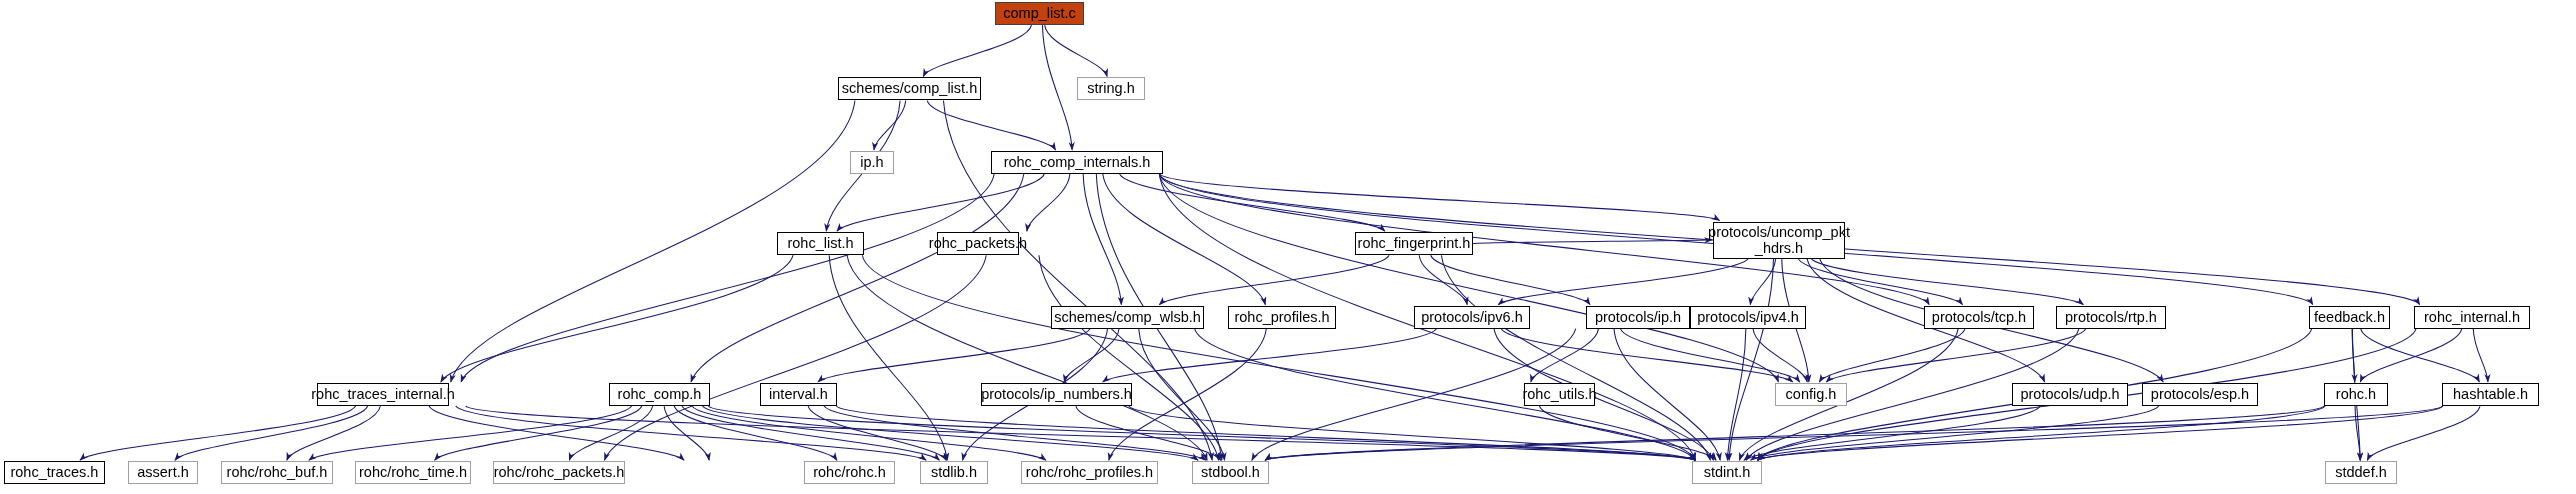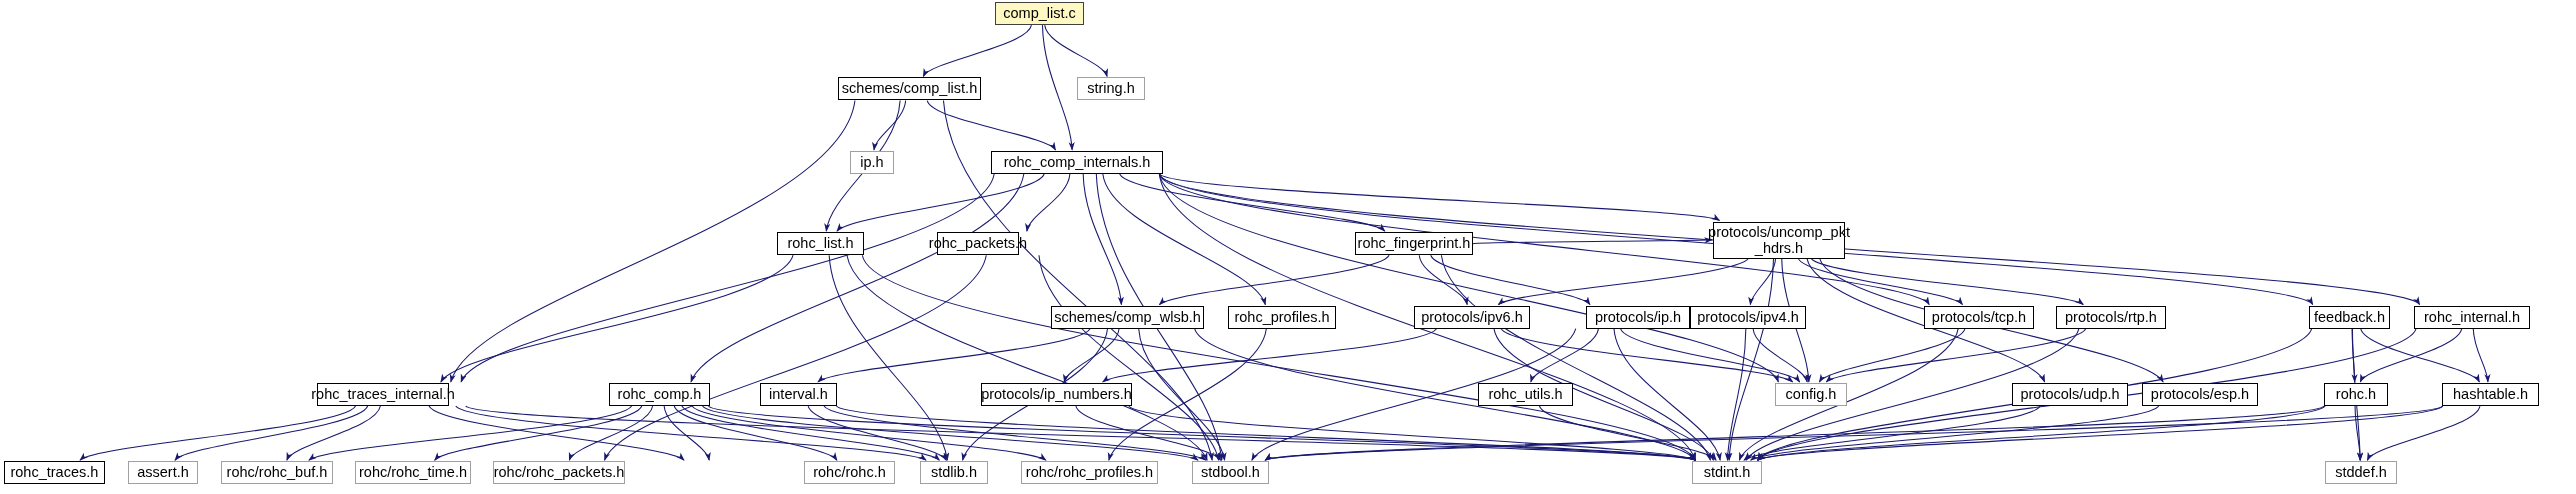--- a/index.html
+++ b/index.html
@@ -34,21 +34,21 @@
     background: #ffffff;
     border: 1px solid #a0a0a0;
     color: #000000;
     font-size: 14.5px;
     line-height: 1.05;
     white-space: pre;
     letter-spacing: 0px;
     z-index: 5;
   }
   .node.root {
-    background: #fef9c3;
+    background: #c2410c;
     border: 1px solid #404040;
   }
   .node.strong {
     border: 1px solid #000000;
   }
   .node .label {
     display: block;
     padding: 0 2.9px;
   }
 </style>
@@ -179,21 +179,21 @@
       <div class="node strong" style="left: 1414px; top: 306px; width: 116px; height: 23px;"><span class="label">protocols/ipv6.h</span></div>
       <div class="node strong" style="left: 1553px; top: 306px; width: 104px; height: 23px; margin-left: 33px;"><span class="label">protocols/ip.h</span></div>
       <div class="node strong" style="left: 1690px; top: 306px; width: 116px; height: 23px;"><span class="label">protocols/ipv4.h</span></div>
       <div class="node strong" style="left: 1924px; top: 306px; width: 110px; height: 23px;"><span class="label">protocols/tcp.h</span></div>
       <div class="node strong" style="left: 2056px; top: 306px; width: 110px; height: 23px;"><span class="label">protocols/rtp.h</span></div>
       <div class="node strong" style="left: 2309px; top: 306px; width: 81px; height: 23px;"><span class="label">feedback.h</span></div>
       <div class="node strong" style="left: 317px; top: 383px; width: 132px; height: 23px;"><span class="label">rohc_traces_internal.h</span></div>
       <div class="node strong" style="left: 609px; top: 383px; width: 101px; height: 23px;"><span class="label">rohc_comp.h</span></div>
       <div class="node strong" style="left: 760px; top: 383px; width: 77px; height: 23px;"><span class="label">interval.h</span></div>
       <div class="node strong" style="left: 981px; top: 383px; width: 151px; height: 23px;"><span class="label">protocols/ip_numbers.h</span></div>
-      <div class="node strong" style="left: 1478px; top: 383px; width: 95px; height: 23px;"><span class="label">rohc_utils.h</span></div>
+      <div class="node strong" style="left: 1524px; top: 383px; width: 71px; height: 23px;"><span class="label">rohc_utils.h</span></div>
       <div class="node" style="left: 1775px; top: 383px; width: 72px; height: 23px;"><span class="label">config.h</span></div>
       <div class="node strong" style="left: 2012px; top: 383px; width: 116px; height: 23px;"><span class="label">protocols/udp.h</span></div>
       <div class="node strong" style="left: 2142px; top: 383px; width: 116px; height: 23px;"><span class="label">protocols/esp.h</span></div>
       <div class="node strong" style="left: 2324px; top: 383px; width: 64px; height: 23px;"><span class="label">rohc.h</span></div>
       <div class="node strong" style="left: 2442px; top: 383px; width: 97px; height: 23px;"><span class="label">hashtable.h</span></div>
       <div class="node strong" style="left: 3.9px; top: 461px; width: 101px; height: 23px;"><span class="label">rohc_traces.h</span></div>
       <div class="node" style="left: 128px; top: 461px; width: 70px; height: 23px;"><span class="label">assert.h</span></div>
       <div class="node" style="left: 221px; top: 461px; width: 112px; height: 23px;"><span class="label">rohc/rohc_buf.h</span></div>
       <div class="node" style="left: 355px; top: 461px; width: 116px; height: 23px;"><span class="label">rohc/rohc_time.h</span></div>
       <div class="node" style="left: 493px; top: 461px; width: 132px; height: 23px;"><span class="label">rohc/rohc_packets.h</span></div>

